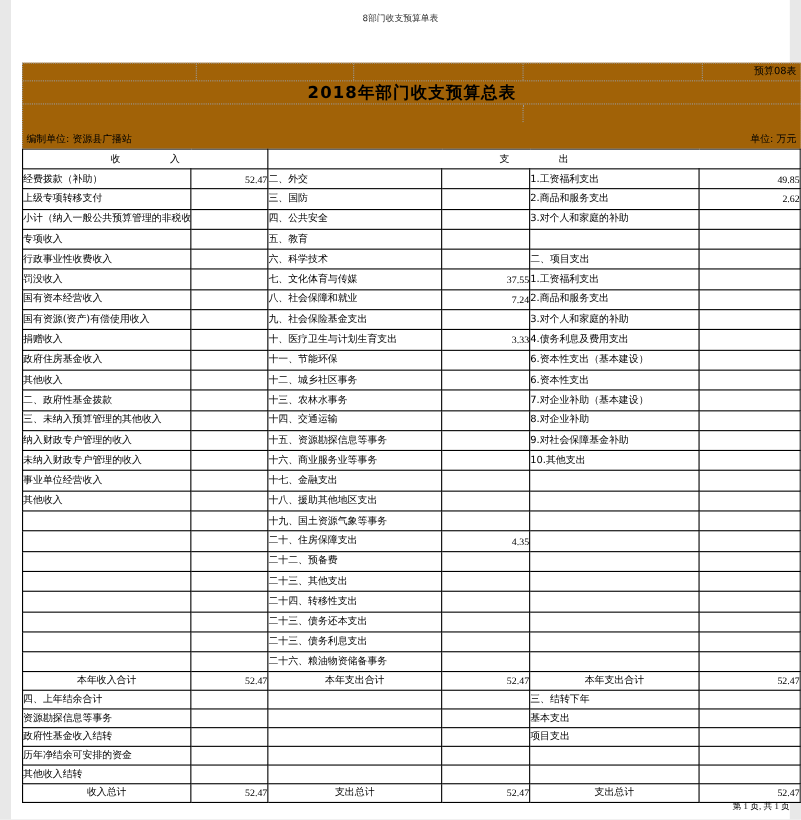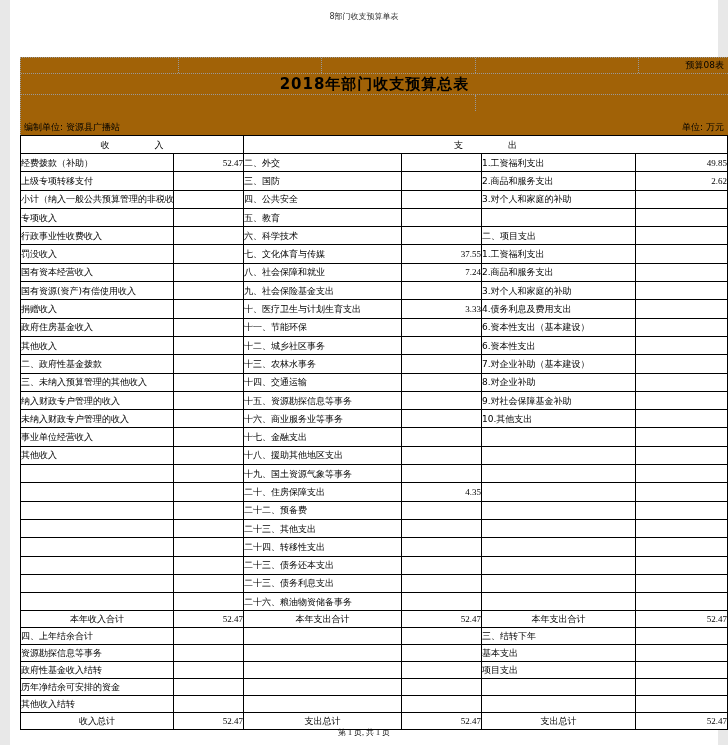--- a/index.html
+++ b/index.html
@@ -24,21 +24,21 @@
         white-space:nowrap;font-size:9px;font-weight:normal;height:17px;line-height:16px;}
   table.grid th{text-align:center;}
   tr.drow td{height:17.3px;}
   tr.brow td{height:16px;}
   td.item{text-align:left;}
   td.ind0{padding-left:5px;}
   td.ind1{padding-left:22px;}
   td.val{text-align:right;padding-right:3px;font-family:"Liberation Serif","DejaVu Serif",serif;}
   td.tlabel{text-align:center;font-weight:bold;}
   td.bold{font-weight:bold;}
-  .footer{position:absolute;top:727px;left:0;width:100%;text-align:center;
+  .footer{position:absolute;top:727px;left:0;width:100%;text-align:right;
         font-size:8px;font-family:"Liberation Serif","DejaVu Serif",serif;}
 </style>
 </head>
 <body>
 
 <div class="page">
 
   <div class="top-caption">8部门收支预算单表</div>
 
   <div class="sheet">

